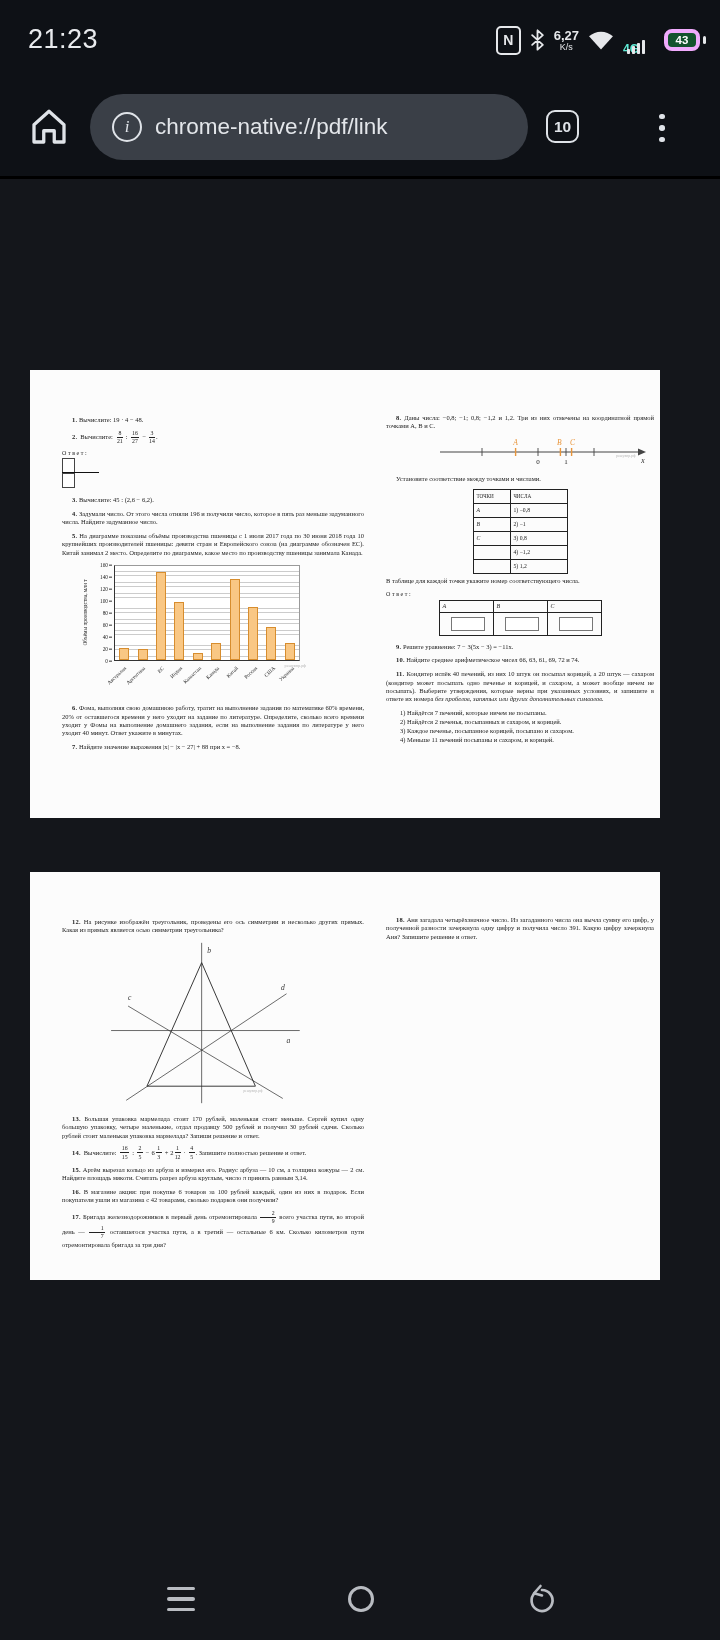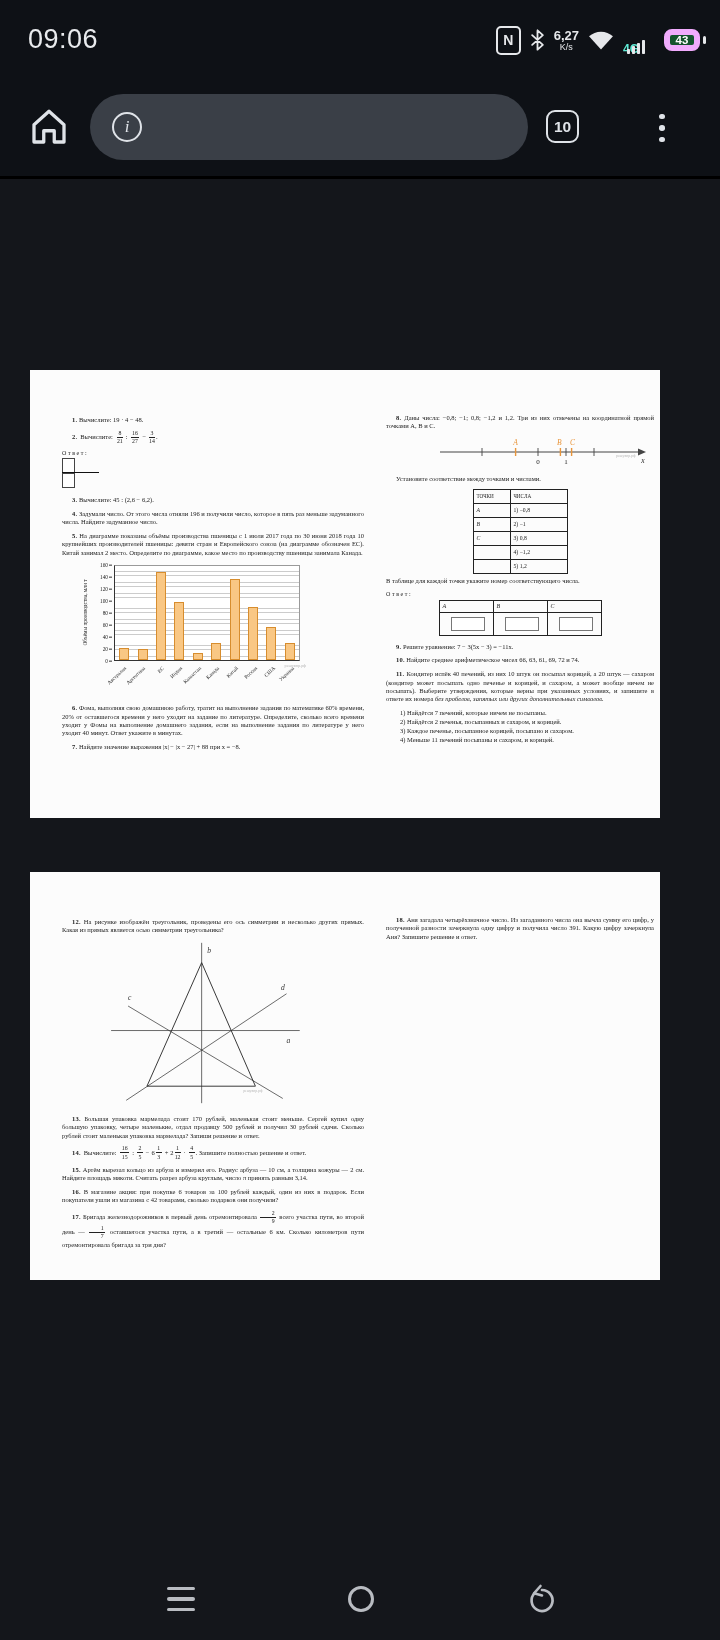--- a/index.html
+++ b/index.html
@@ -14,21 +14,21 @@
   .nfc{width:21px;height:25px;border:2.2px solid #e6e8eb;border-radius:5px;color:#e6e8eb;
        font-size:14px;font-weight:bold;display:flex;align-items:center;justify-content:center;}
   .speed{display:flex;flex-direction:column;align-items:center;line-height:1;color:#e6e8eb;}
   .speed .v{font-size:13px;font-weight:bold;}
   .speed .u{font-size:9px;margin-top:1px;}
   .net4g{position:relative;width:32px;height:30px;}
   .net4g .t{position:absolute;left:0;top:-1px;font-size:12px;font-weight:bold;color:#5eead4;margin-top:18px;}
   .bars{position:absolute;left:4px;bottom:1px;display:flex;align-items:flex-end;gap:1.6px;}
   .bars i{display:block;width:3.4px;background:#e6e8eb;border-radius:0.8px;}
   .battery{position:relative;width:42px;height:22px;}
-  .battery .body{position:absolute;left:0;top:0;width:36px;height:22px;border:6px solid #f0abfc;
+  .battery .body{position:absolute;left:0;top:0;width:36px;height:22px;border:4px solid #f0abfc;
        border-radius:8px;background:#14532d;display:flex;align-items:center;justify-content:center;
        font-size:11.5px;font-weight:bold;color:#fff;box-sizing:border-box;}
   .battery .nub{position:absolute;right:0;top:7px;width:3.5px;height:8px;background:#e6e8eb;border-radius:1.5px;}
   
   .toolbar{position:absolute;left:0;top:80px;width:720px;height:96px;}
   .home-btn{position:absolute;left:28px;top:26px;width:42px;height:42px;}
   .omnibox{position:absolute;left:90px;top:14px;width:438px;height:66px;background:#3a3f47;
        border-radius:33px;display:flex;align-items:center;overflow:hidden;}
   .info-ic{flex:0 0 auto;width:26px;height:26px;border:2.4px solid #dfe3e8;border-radius:50%;
        margin-left:22px;color:#dfe3e8;font-size:17px;font-family:"Liberation Serif",serif;
@@ -106,21 +106,21 @@
       border-radius:50%;box-sizing:border-box;}
   .nav-back{position:absolute;left:527px;top:24px;width:30px;height:30px;}
 </style>
 </head>
 <body>
 
 <div class="chrome-bg"></div>
 <div class="top-divider"></div>
 
 <div class="status-bar">
-  <div class="time">09:06</div>
+  <div class="time">21:23</div>
   <div class="st-icons">
     <div class="nfc">
         <span>N</span>
       </div>
     <svg width="15" height="26" viewBox="0 0 14 20">
       <path d="M7 1 V19 M7 1 L12 5.5 L2 14.5 M7 19 L12 14.5 L2 5.5" fill="none" stroke="#e6e8eb" stroke-width="1.7" stroke-linejoin="round" stroke-linecap="round"></path>
     </svg>
     <div class="speed">
       <span class="v">6,27</span>
       <span class="u">K/s</span>
@@ -145,20 +145,21 @@
     </div>
   </div>
 </div>
 
 <div class="toolbar">
   <svg class="home-btn" viewBox="0 0 28 28">
     <path d="M4 12.5 L14 3.5 L24 12.5 V24 H17.5 V16.5 H10.5 V24 H4 Z" fill="none" stroke="#dfe3e8" stroke-width="2.2" stroke-linejoin="round"></path>
   </svg>
   <div class="omnibox">
     <div class="info-ic">i</div>
+    <div class="url">chrome-native://pdf/link</div>
   </div>
   <div class="tabs-btn">
     <span>10</span>
   </div>
   <div class="kebab">
       <i></i>
       <i></i>
       <i></i>
     </div>
 </div>

